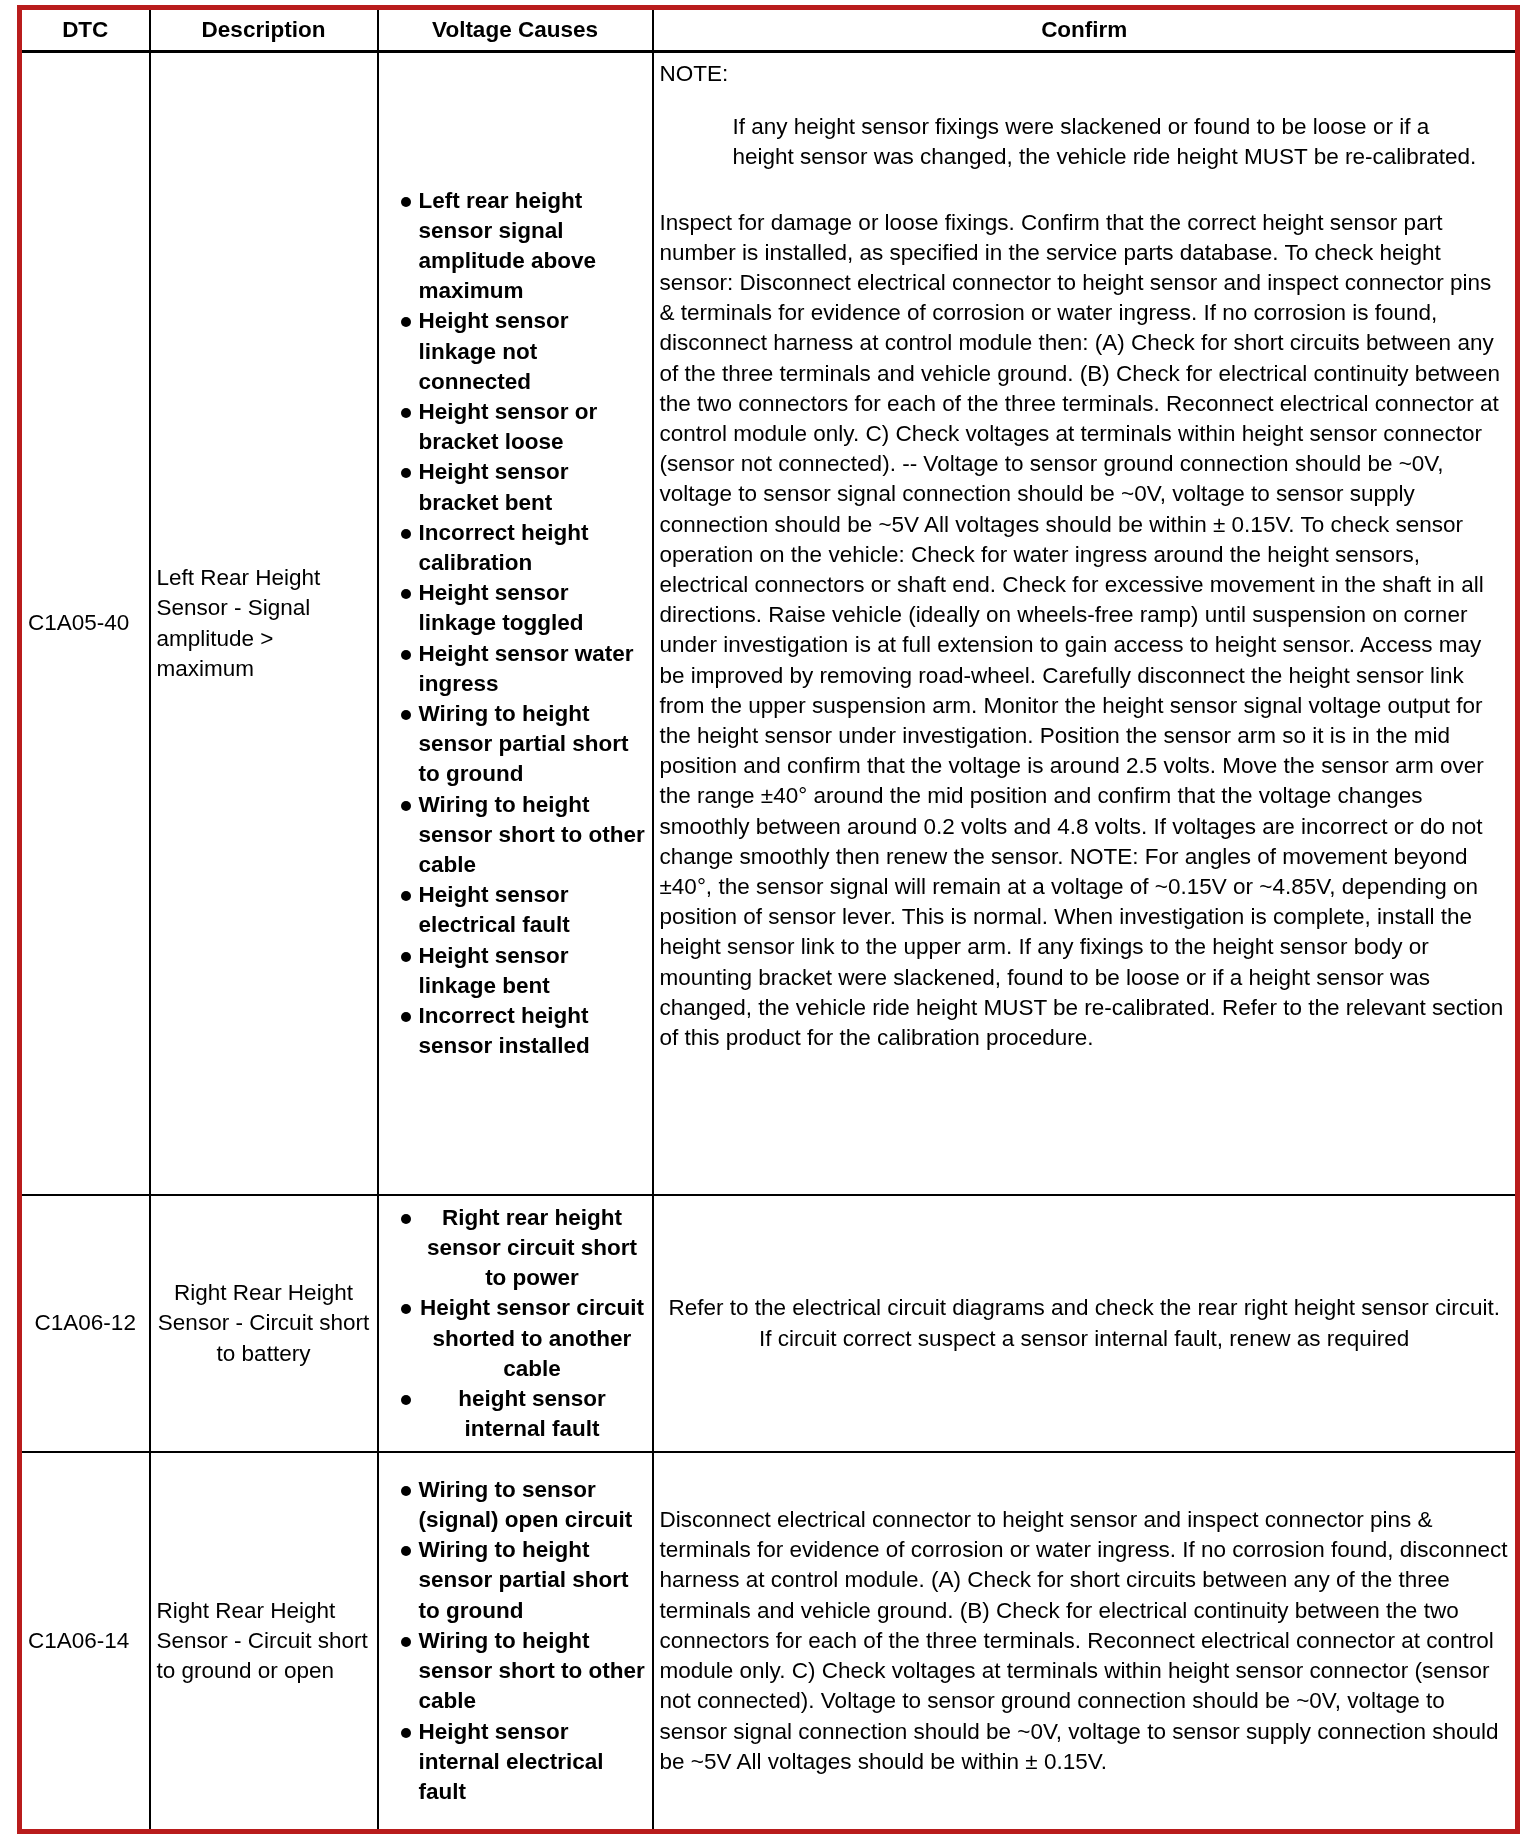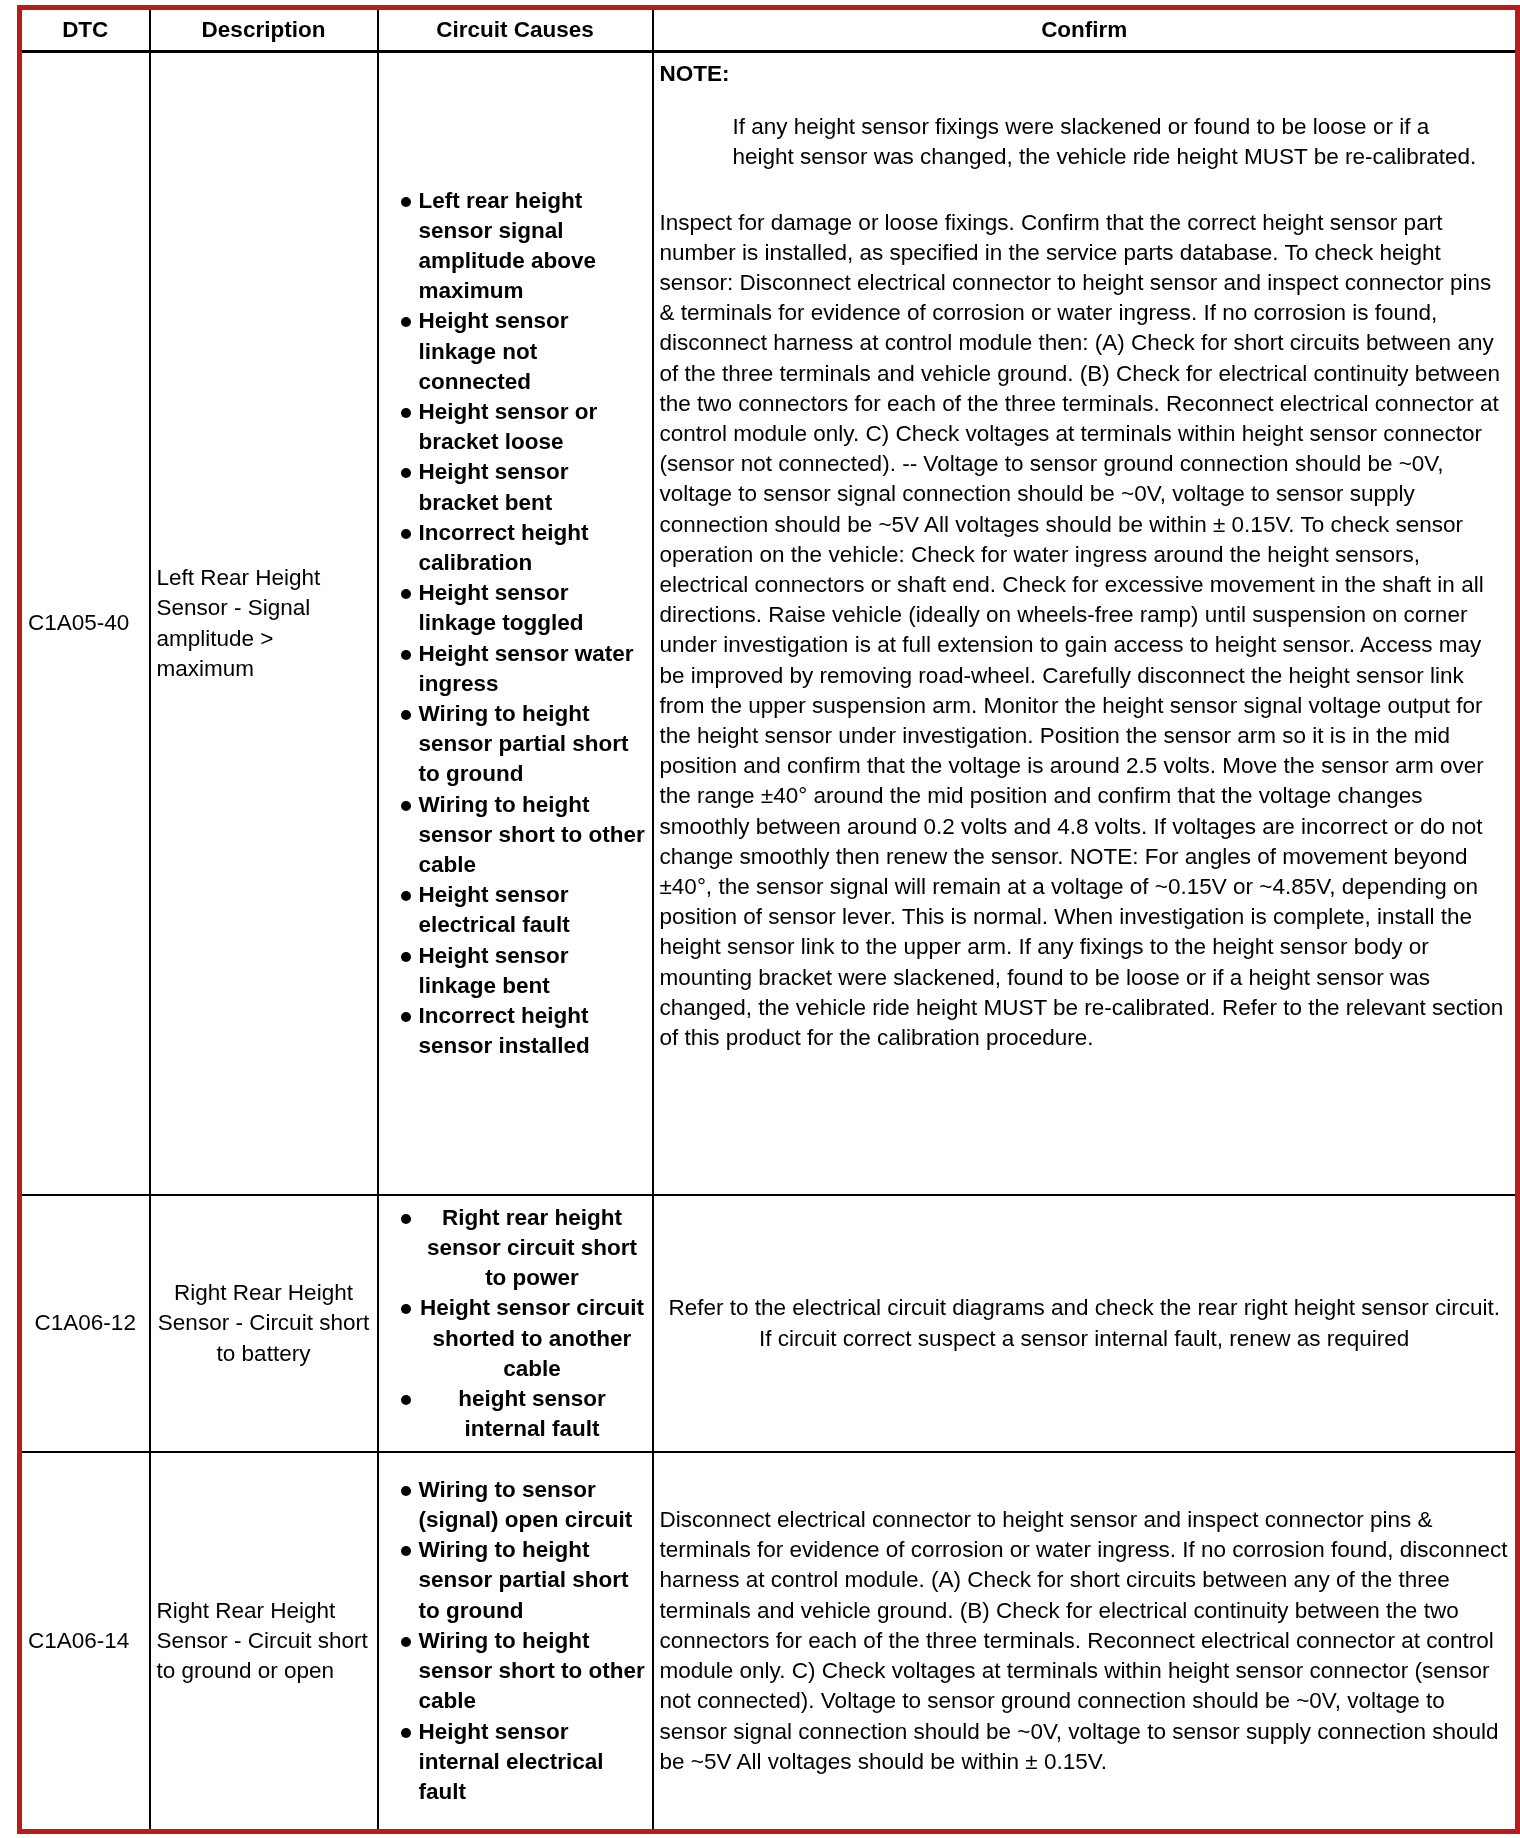--- a/index.html
+++ b/index.html
@@ -30,42 +30,42 @@
     td.dtc-code { padding-left: 5px; padding-right: 2px; }
     td.desc { padding-left: 6px; }
     td.causes { padding: 0 2px 0 10px; font-weight: bold; }
     ul.causes-list { list-style: none; margin: 0; padding: 0; }
     ul.causes-list li { position: relative; padding-left: 34px; }
     ul.causes-list li .bullet {
       position: absolute; left: 16px; top: 11px;
       width: 10px; height: 10px; border-radius: 50%; background: #000;
     }
     td.action { padding: 0 4px 0 6px; }
-    .note-label { font-weight: bold; margin-top: 6px; }
+    .note-label { font-weight: normal; margin-top: 6px; }
     .note-body { padding-left: 73px; padding-right: 20px; margin-top: 23px; }
     .action-body { margin-top: 35px; margin-bottom: 13px; }
     tr.row1 td { height: 1141px; }
     tr.row2 td { height: 255px; text-align: center; }
     tr.row3 td { height: 376px; }
   </style>
 </head>
 <body>
 
 <table class="dtc">
   <colgroup>
     <col class="c-dtc">
       <col class="c-desc">
       <col class="c-causes">
       <col class="c-action">
   </colgroup>
   <thead>
     <tr>
       <th>DTC</th>
       <th>Description</th>
-      <th>Circuit Causes</th>
+      <th>Voltage Causes</th>
       <th>Confirm</th>
     </tr>
   </thead>
   <tbody>
     <tr class="row1">
       <td class="dtc-code">C1A05-40</td>
       <td class="desc">Left Rear Height Sensor - Signal amplitude &gt; maximum</td>
       <td class="causes">
         <ul class="causes-list">
           <li><span class="bullet"></span><span>Left rear height sensor signal amplitude above maximum</span></li>

